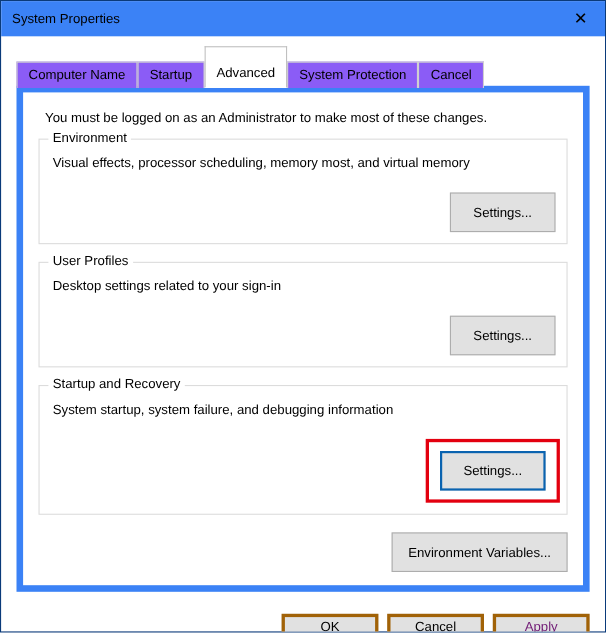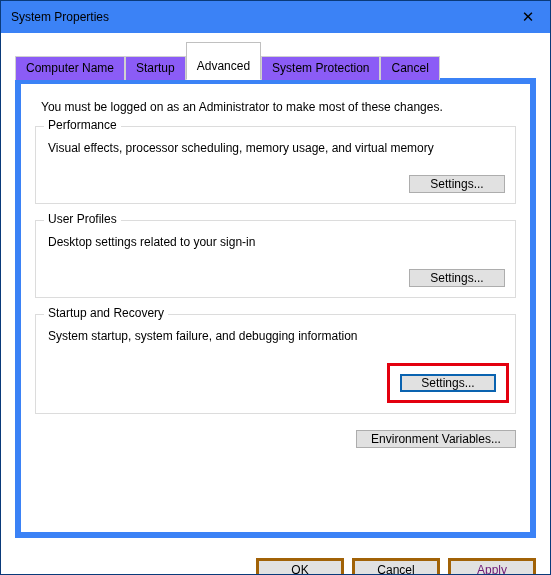--- a/index.html
+++ b/index.html
@@ -95,21 +95,21 @@
   .group-desc {
     font-size: 12px;
     margin: 2px 0 20px 2px;
   }
   .btn-row {
     display: flex;
     justify-content: flex-end;
   }
   button.win {
     min-width: 96px;
-    height: 18px;
+    height: 36px;
     border: 1px solid #adadad;
     background: #e1e1e1;
     font-family: inherit;
     font-size: 12px;
     padding: 0 12px;
     cursor: default;
   }
   button.win:disabled {
     color: #a0a0a0;
   }
@@ -168,22 +168,22 @@
     <div class="tab">Startup</div>
     <div class="tab active">Advanced</div>
     <div class="tab">System Protection</div>
     <div class="tab">Cancel</div>
   </div>
 
   <div class="tab-panel">
     <p class="intro">You must be logged on as an Administrator to make most of these changes.</p>
 
     <div class="groupbox">
-      <span class="legend">Performance</span>
-      <div class="group-desc">Visual effects, processor scheduling, memory usage, and virtual memory</div>
+      <span class="legend">Environment</span>
+      <div class="group-desc">Visual effects, processor scheduling, memory most, and virtual memory</div>
       <div class="btn-row">
         <button class="win">Settings...</button>
       </div>
     </div>
 
     <div class="groupbox">
       <span class="legend">User Profiles</span>
       <div class="group-desc">Desktop settings related to your sign-in</div>
       <div class="btn-row">
         <button class="win">Settings...</button>

